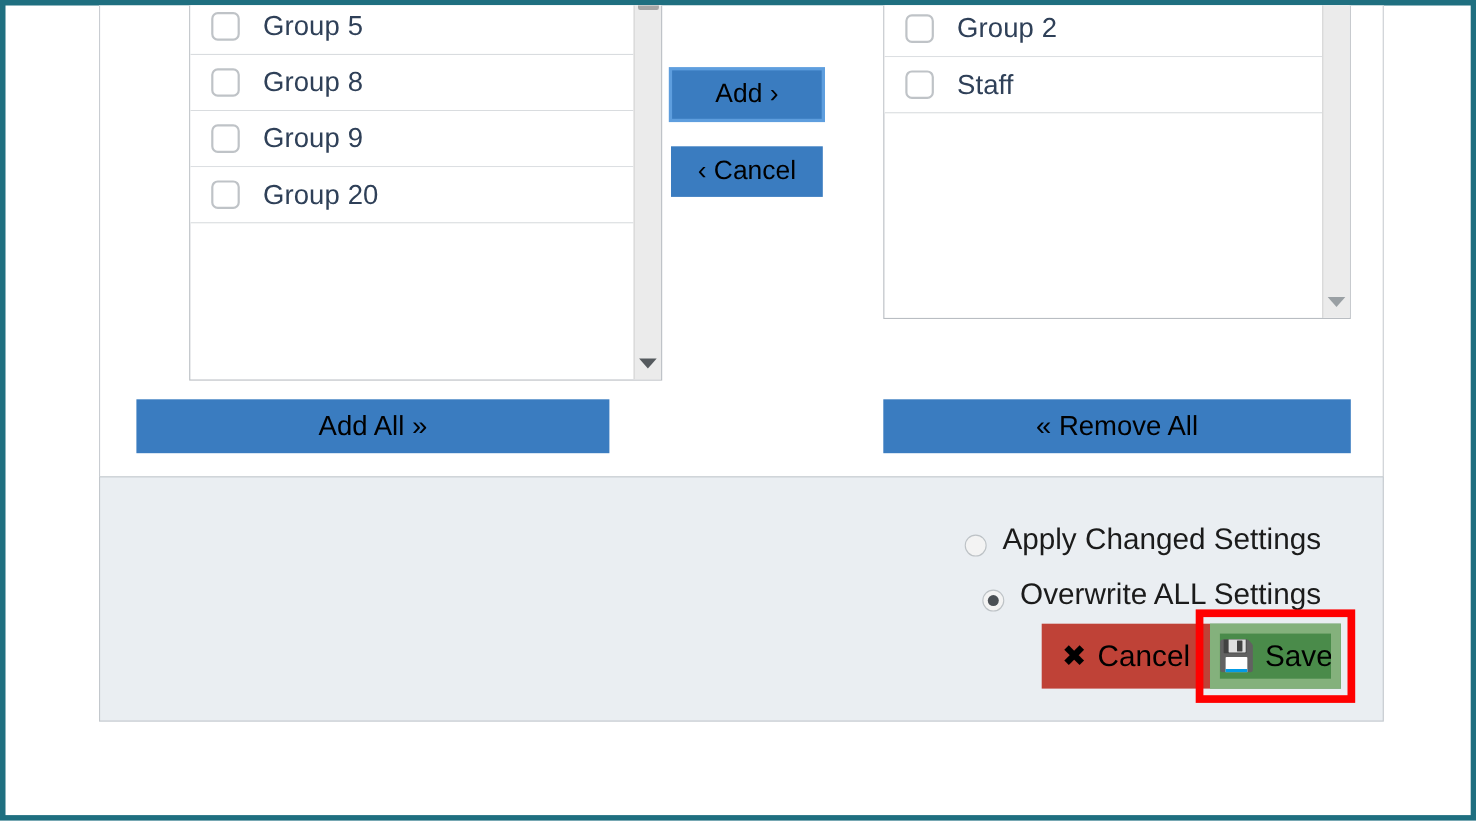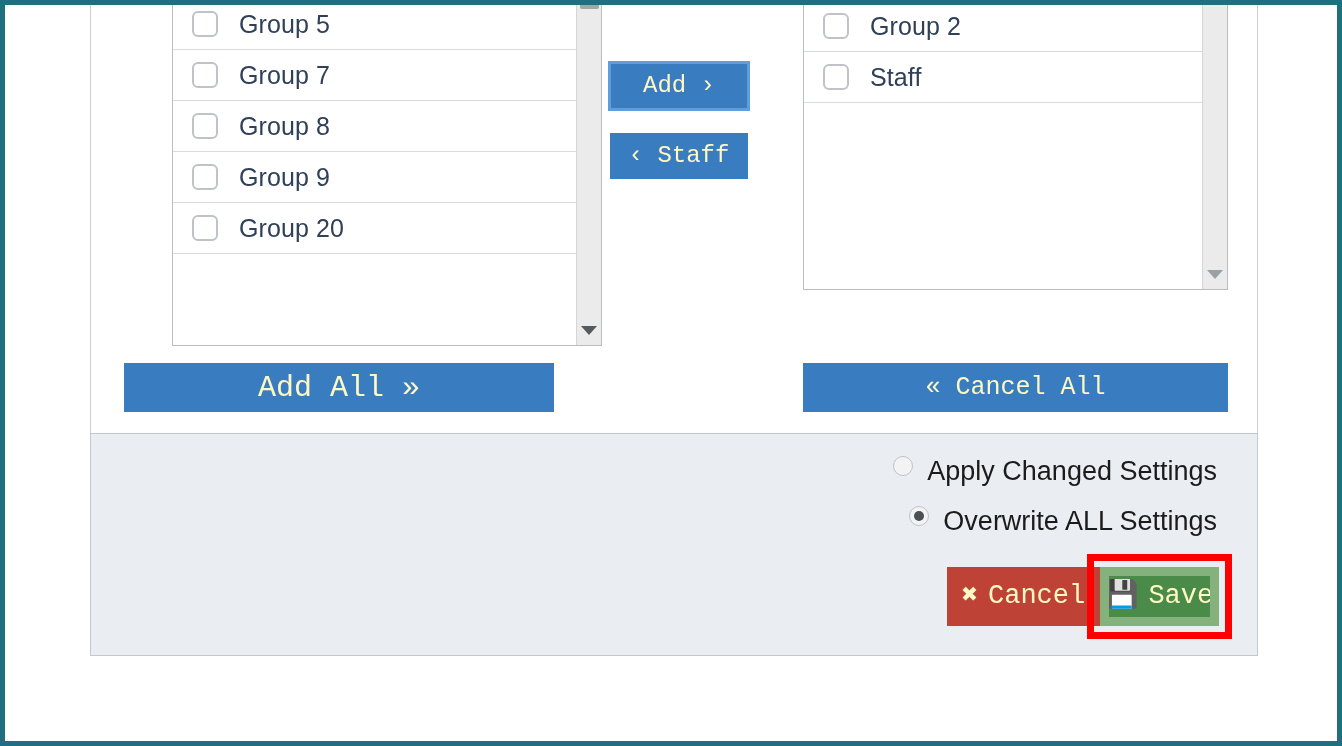--- a/index.html
+++ b/index.html
@@ -95,22 +95,22 @@
   .sbar.empty .arrow-down { border-top-color: #9aa0a4; }
 
   
   .mid-col {
     position: absolute;
     left: 519px; top: 0;
     width: 160px;
   }
   .btn {
     border: none;
-    font-family: Liberation Mono, monospace;
-    color: #fef9c3;
+    font-family: Liberation Sans, sans-serif;
+    color: #000000;
     cursor: pointer;
     line-height: 1;
     white-space: nowrap;
   }
   .btn-blue { background: #3a7cc0; }
   .btn-add {
     position: absolute; left: 0; top: 63px;
     width: 138px; height: 46px;
     font-size: 24px;
     outline: 3px solid #5e9ede;
@@ -118,42 +118,42 @@
   }
   .btn-remove {
     position: absolute; left: 0; top: 133px;
     width: 138px; height: 46px;
     font-size: 24px;
   }
 
   .btn-addall {
     position: absolute; left: 33px; top: 363px;
     width: 430px; height: 49px;
-    font-size: 30px;
+    font-size: 25px;
   }
   .btn-removeall {
     position: absolute; left: 712px; top: 363px;
     width: 425px; height: 49px;
     font-size: 25px;
   }
 
   
   .footer-panel {
     position: absolute;
     left: 85px; top: 428px;
     width: 1168px; height: 223px;
     background: #eaeef2;
     border: 1px solid #c3c8cd;
   }
 
   .radio-row {
     display: flex;
-    align-items: flex-start;
+    align-items: flex-end;
     justify-content: flex-end;
-    padding-right: 40px;
+    padding-right: 56px;
     height: 50px;
   }
   .radio-row:first-child { margin-top: 22px; }
   .radio {
     width: 20px; height: 20px;
     border-radius: 50%;
     border: 1px solid #bdc2c6;
     background: #f3f3f3;
     position: relative;
     flex: 0 0 auto;
@@ -220,65 +220,61 @@
 
     <div class="listbox left">
       <div class="list-scroll">
 
         <div class="list-item">
           <span class="cb"></span>
           <span class="lbl">Group 5</span>
         </div>
         <div class="list-item">
           <span class="cb"></span>
-          <span class="lbl">Group 7</span>
-        </div>
-        <div class="list-item">
-          <span class="cb"></span>
           <span class="lbl">Group 8</span>
         </div>
         <div class="list-item">
           <span class="cb"></span>
           <span class="lbl">Group 9</span>
         </div>
         <div class="list-item">
           <span class="cb"></span>
           <span class="lbl">Group 20</span>
         </div>
 
       </div>
       <div class="sbar">
         <div class="thumb" style="top:-6px;height:14px;"></div>
         <div class="arrow-down"></div>
       </div>
     </div>
 
     <div class="mid-col">
       <button class="btn btn-blue btn-add">Add ›</button>
-      <button class="btn btn-blue btn-remove">‹ Staff</button>
+      <button class="btn btn-blue btn-remove">‹ Cancel</button>
     </div>
 
     <div class="listbox right">
       <div class="list-scroll">
         <div class="list-item">
           <span class="cb"></span>
           <span class="lbl">Group 2</span>
         </div>
         <div class="list-item">
           <span class="cb"></span>
           <span class="lbl">Staff</span>
         </div>
       </div>
       <div class="sbar empty">
         <div class="arrow-down"></div>
       </div>
     </div>
 
     <button class="btn btn-blue btn-addall">Add All »</button>
-    <button class="btn btn-blue btn-removeall">« Cancel All</button>
+    <button class="btn btn-blue btn-removeall">« Remove All</button>
   </div>
 
   <div class="footer-panel">
 
     <div class="radio-row">
       <span class="radio"></span>
       <span class="rlbl">Apply Changed Settings</span>
     </div>
 
     <div class="radio-row">

